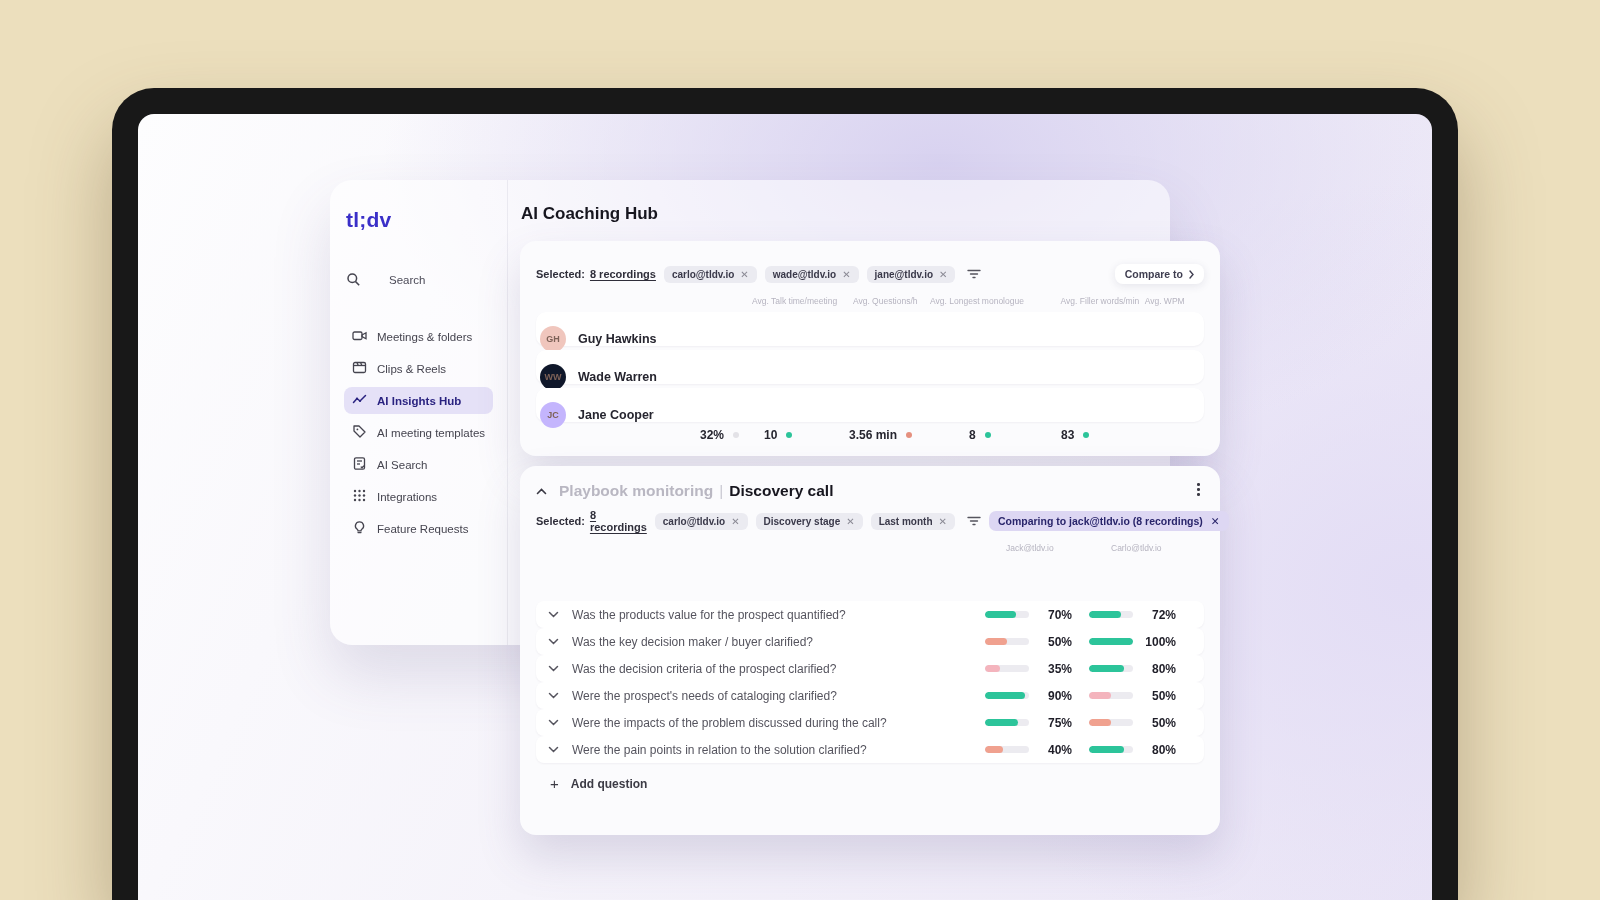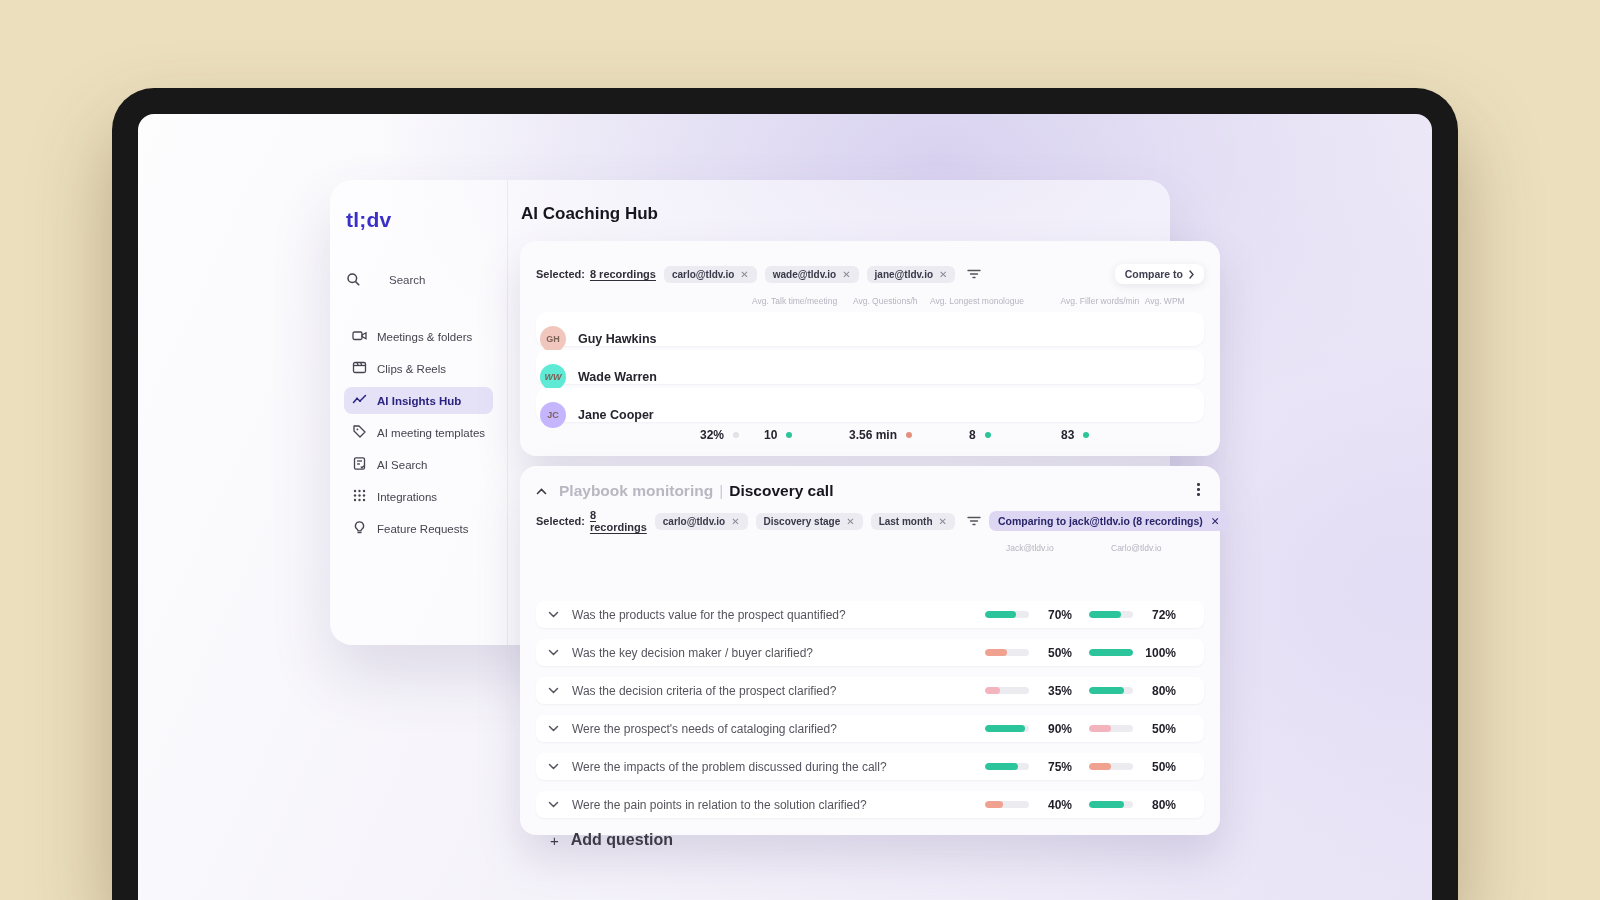--- a/index.html
+++ b/index.html
@@ -103,36 +103,36 @@
   .s-cell{ display:flex; align-items:center; gap:9px;margin-top:40px;}
   .s-cell .val{ font-size:12px; font-weight:700; color:#26252f; white-space:nowrap;}
   .dot{ width:6px; height:6px; border-radius:50%; flex:0 0 auto;}
   .dot.green{ background:#2cc49a;} .dot.red{ background:#e5907f;}
   .dot.gray{ background:#b2a79e;} .dot.light{ background:#e3e2e7;}
   
   .pb-cols{ display:flex; margin:12px 0 7px; padding-left:470px;}
   .pb-cols span{ font-size:8.5px; color:#b6b4c0; white-space:nowrap;}
   .pb-cols span:nth-child(1){ width:105px;}
   .pb-cols span:nth-child(2){ width:90px;}
-  .pb-rows{ display:flex; flex-direction:column; gap:11px;margin-top:48px;}
+  .pb-rows{ display:flex; flex-direction:column; margin-top:48px;}
   .q-row{
     display:flex; align-items:center; background:#fff; border-radius:8px; height:27px;
     padding-left:12px; box-shadow:0 1px 2px rgba(30,28,60,.05); cursor:pointer;
   }
   .q-row .chev{ width:16px; display:flex; align-items:center;}
   .q-row .q-text{ flex:1; font-size:12px; color:#55545e; padding-left:8px; white-space:nowrap; overflow:hidden;}
   .bar-group{ display:flex; align-items:center; width:87px; flex:0 0 auto;}
   .bar-group.jack{ margin-right:17px;} .bar-group.carlo{ margin-right:28px;}
   .track{ width:44px; height:7px; border-radius:4px; background:#ecebf0; overflow:hidden; flex:0 0 auto;}
   .fill{ height:100%; border-radius:4px;}
   .fill.green{ background:#2cc49a;} .fill.salmon{ background:#f0a18f;} .fill.pink{ background:#f4b4bd;}
   .pct{ margin-left:auto; font-size:12px; font-weight:700; color:#1f1e28; white-space:nowrap;}
   .add-row{ display:flex; align-items:center; gap:12px; margin-top:13px; padding-left:14px; cursor:pointer;}
   .add-row .plus{ font-size:15px; color:#3c3b45; font-weight:400; line-height:1;}
-  .add-row span.lbl{ font-size:16px; font-weight:600; color:#3c3b45;}
+  .add-row span.lbl{ font-size:12px; font-weight:600; color:#3c3b45;}
 </style>
 </head>
 <body>
 
 <div class="stage">
   <div class="laptop">
     <div class="screen">
 
       <div class="app-panel">
         <aside class="sidebar">
@@ -274,21 +274,21 @@
                 <span class="val">10</span>
                 <span class="dot red"></span>
               </div>
               <div class="s-cell">
                 <span class="val">40</span>
                 <span class="dot gray"></span>
               </div>
             </div>
             <div class="s-row">
               <div class="s-name">
-                <div class="avatar" style="background: #5eead4; font-style: italic;">WW</div>
+                <div class="avatar" style="background: #0f172a;">WW</div>
                 <b>Wade Warren</b>
               </div>
               <div class="s-cell">
                 <span class="val">60%</span>
                 <span class="dot red"></span>
               </div>
               <div class="s-cell">
                 <span class="val">3</span>
                 <span class="dot green"></span>
               </div>

